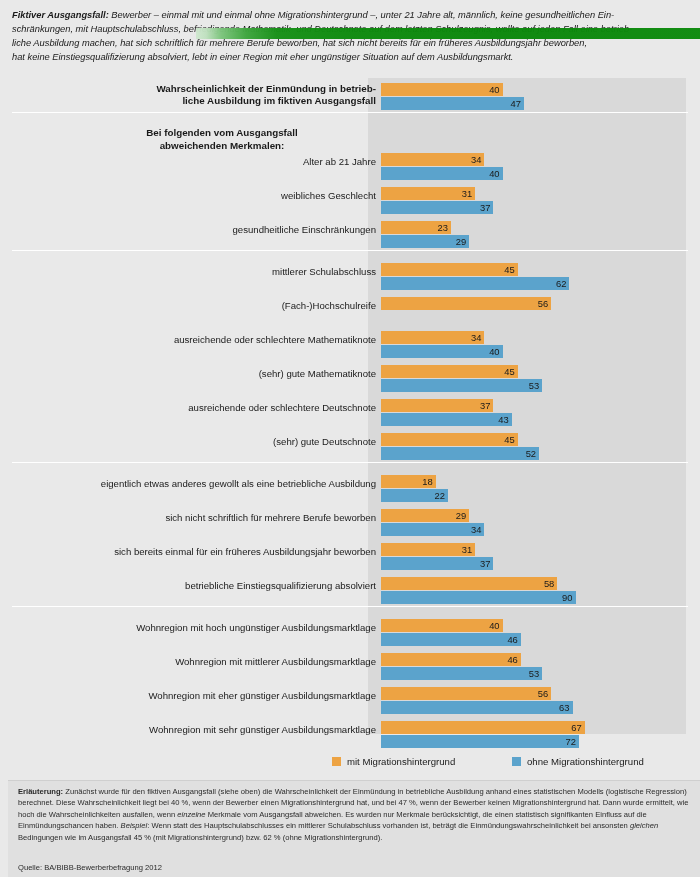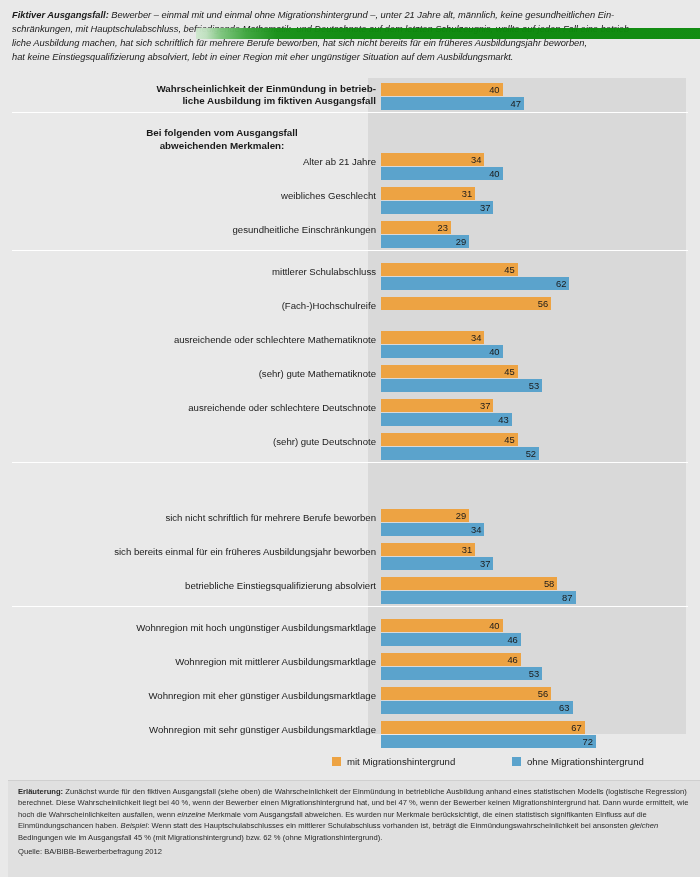--- a/index.html
+++ b/index.html
@@ -151,21 +151,21 @@
   .footer-inner {
     position: absolute;
     left: 10px; top: 6px; right: 8px;
     font-size: 7.6px;
     line-height: 11.4px;
     color: #2a2a2a;
   }
   .footer-inner b { font-weight: bold; }
   .footer-inner i { font-style: italic; }
   .source {
-    margin-top: 3px;
+    margin-top: 19px;
   }
   .topline {
     position: absolute;
     left: 0; top: 0; width: 700px; height: 1px;
     background: #cfcfcf;
   }
 </style>
 </head>
 <body>
 
@@ -294,20 +294,31 @@
           <div class="barwrap">
             <div class="bar orange" style="width: 136.8px; background: rgb(237, 163, 67);">
               <span class="bar-value">45</span>
             </div>
             <div class="bar blue" style="width: 158.08px; background: rgb(91, 163, 204);">
               <span class="bar-value">52</span>
             </div>
           </div>
         </div>
         <div class="sep" style="top: 384px;"></div>
+        <div class="row" style="top: 394px;">
+          <div class="row-label">eigentlich etwas anderes gewollt als eine betriebliche Ausbildung</div>
+          <div class="barwrap">
+            <div class="bar orange" style="width: 54.72px; background: rgb(237, 163, 67);">
+              <span class="bar-value">18</span>
+            </div>
+            <div class="bar blue" style="width: 66.88px; background: rgb(91, 163, 204);">
+              <span class="bar-value">22</span>
+            </div>
+          </div>
+        </div>
         <div class="row" style="top: 428px;">
           <div class="row-label">sich nicht schriftlich für mehrere Berufe beworben</div>
           <div class="barwrap">
             <div class="bar orange" style="width: 88.16px; background: rgb(237, 163, 67);">
               <span class="bar-value">29</span>
             </div>
             <div class="bar blue" style="width: 103.36px; background: rgb(91, 163, 204);">
               <span class="bar-value">34</span>
             </div>
           </div>
@@ -323,21 +334,21 @@
             </div>
           </div>
         </div>
         <div class="row" style="top: 496px;">
           <div class="row-label">betriebliche Einstiegsqualifizierung absolviert</div>
           <div class="barwrap">
             <div class="bar orange" style="width: 176.32px; background: rgb(237, 163, 67);">
               <span class="bar-value">58</span>
             </div>
             <div class="bar blue" style="width: 194.56px; background: rgb(91, 163, 204);">
-              <span class="bar-value">87</span>
+              <span class="bar-value">90</span>
             </div>
           </div>
         </div>
         <div class="sep" style="top: 528px;"></div>
         <div class="row" style="top: 538px;">
           <div class="row-label">Wohnregion mit hoch ungünstiger Ausbildungsmarktlage</div>
           <div class="barwrap">
             <div class="bar orange" style="width: 121.6px; background: rgb(237, 163, 67);">
               <span class="bar-value">40</span>
             </div>
@@ -367,21 +378,21 @@
               <span class="bar-value">63</span>
             </div>
           </div>
         </div>
         <div class="row" style="top: 640px;">
           <div class="row-label">Wohnregion mit sehr günstiger Ausbildungsmarktlage</div>
           <div class="barwrap">
             <div class="bar orange" style="width: 203.68px; background: rgb(237, 163, 67);">
               <span class="bar-value">67</span>
             </div>
-            <div class="bar blue" style="width: 215px; background: rgb(91, 163, 204);">
+            <div class="bar blue" style="width: 198px; background: rgb(91, 163, 204);">
               <span class="bar-value">72</span>
             </div>
           </div>
         </div>
       </div>
   </div>
 
   <div class="legend" id="legend">
       <div class="legend-item" style="left: 320px;">
         <span class="legend-swatch" style="background: rgb(237, 163, 67);"></span>

